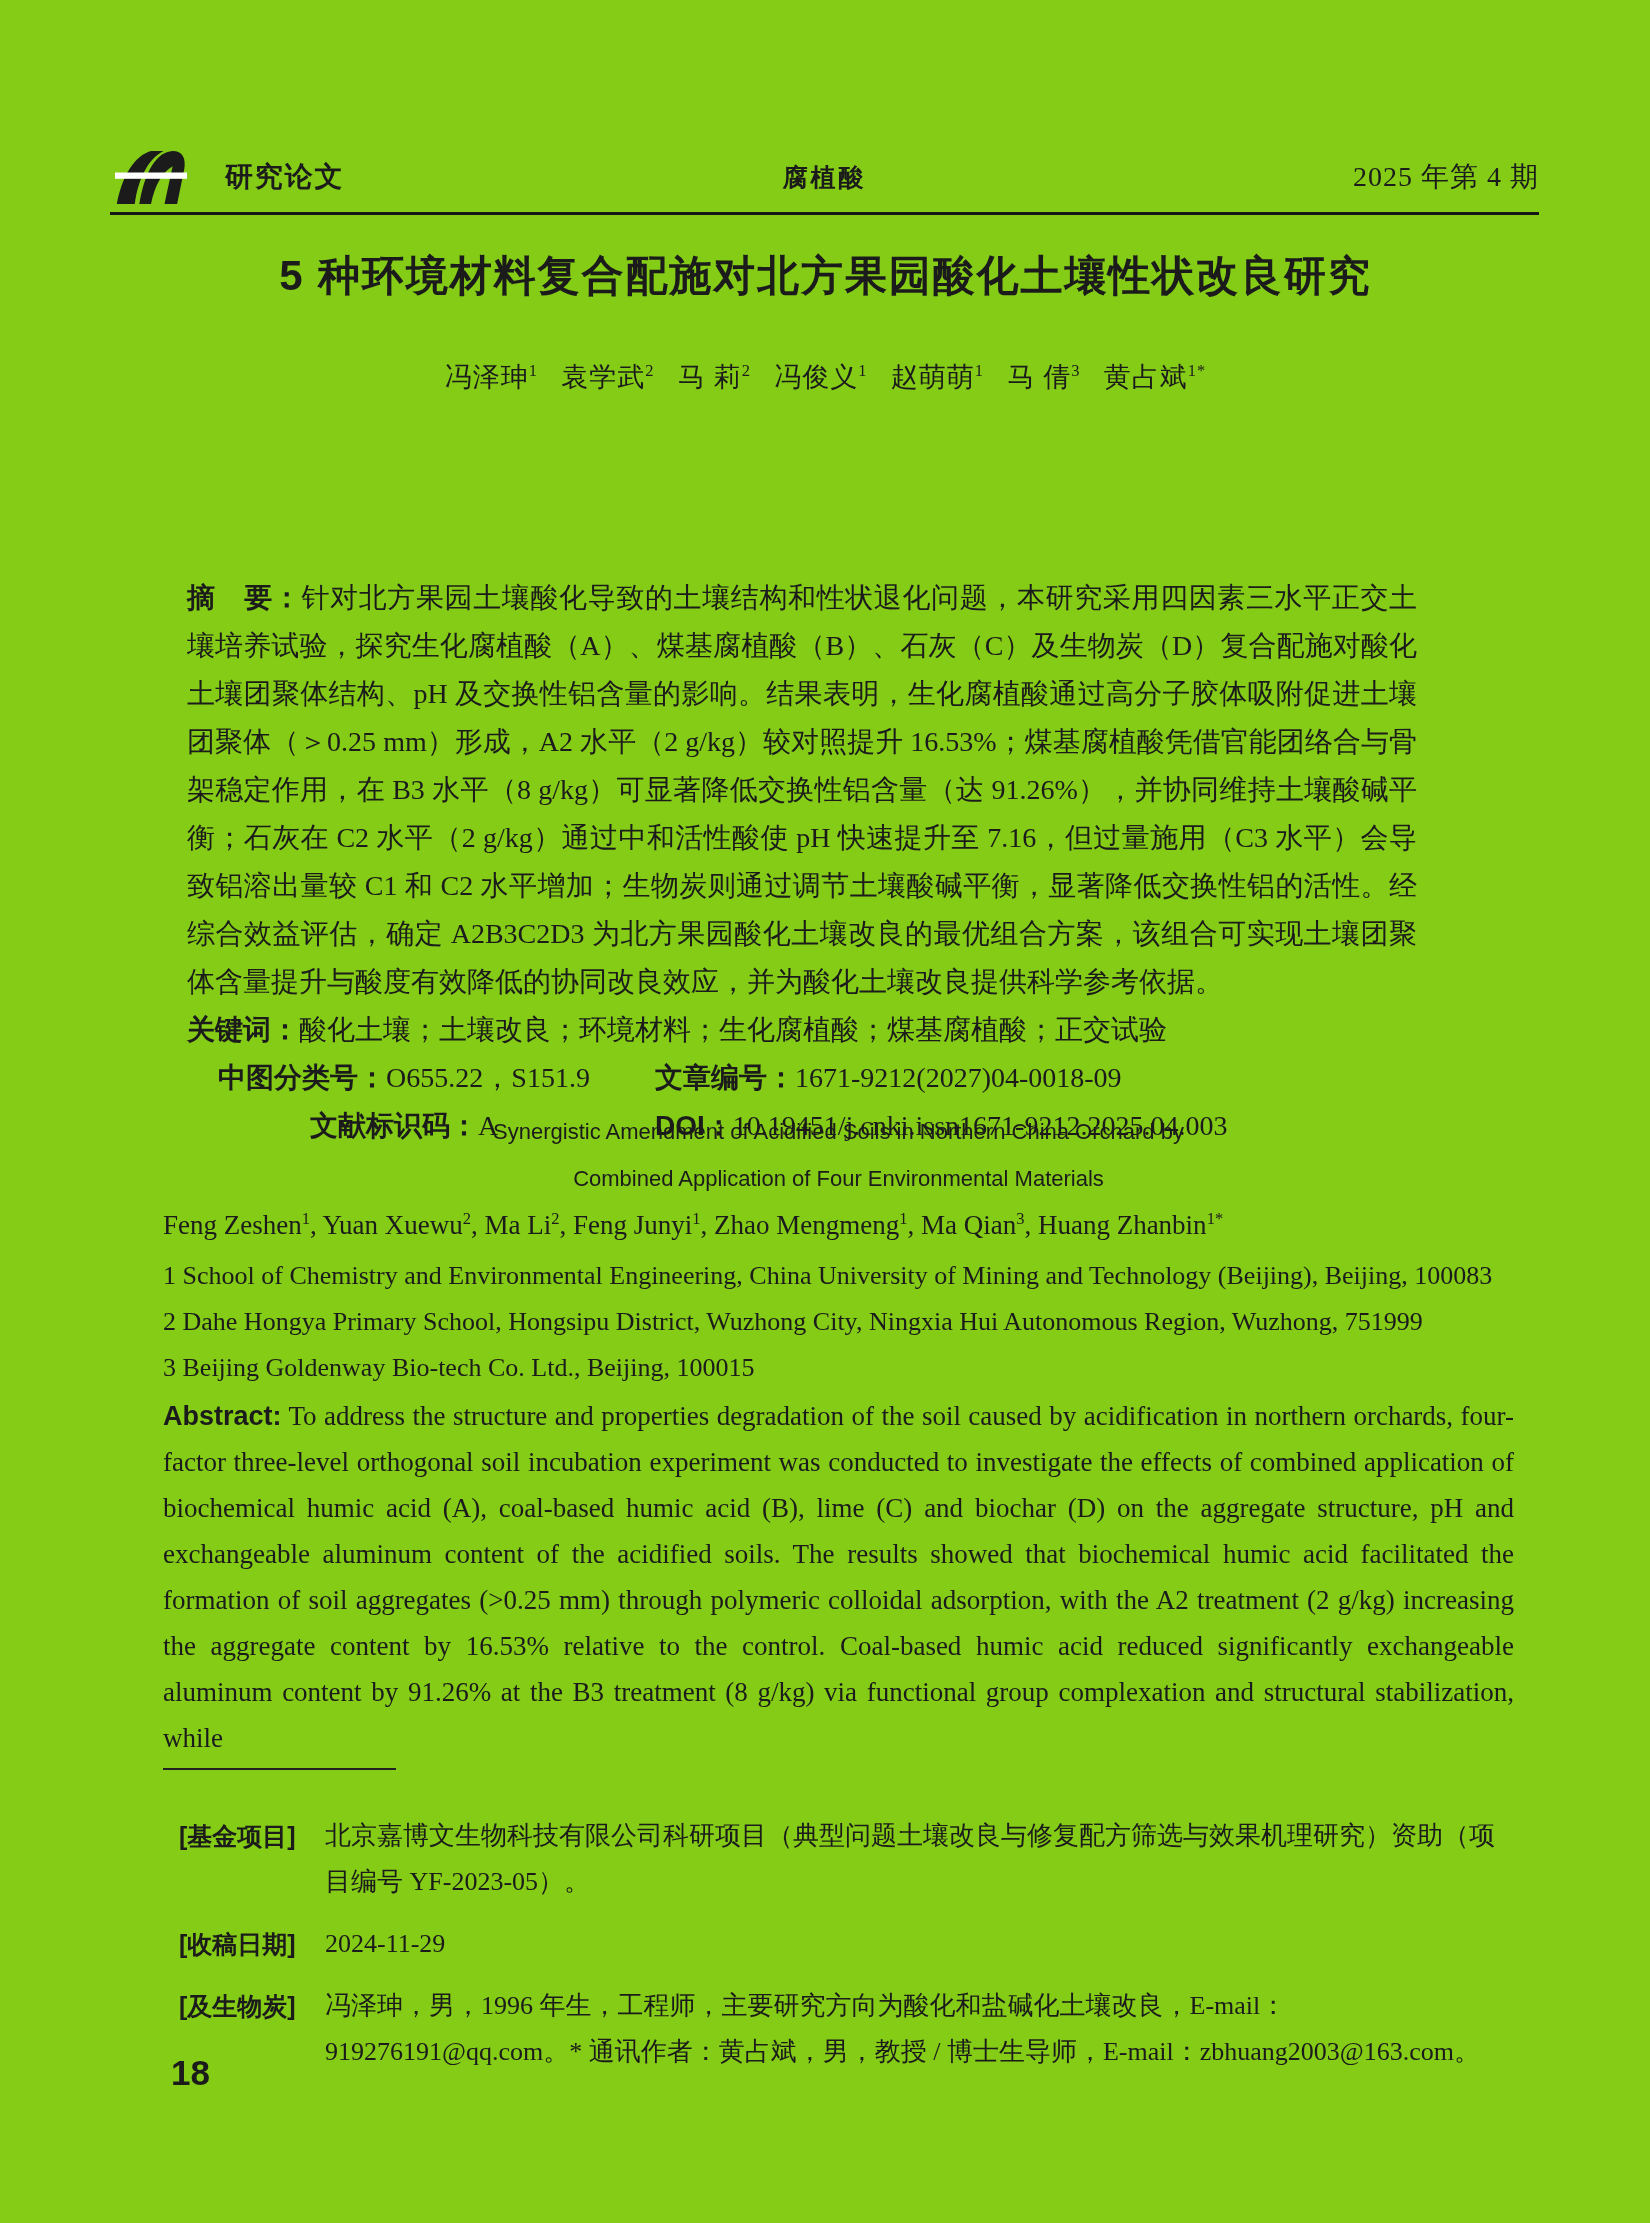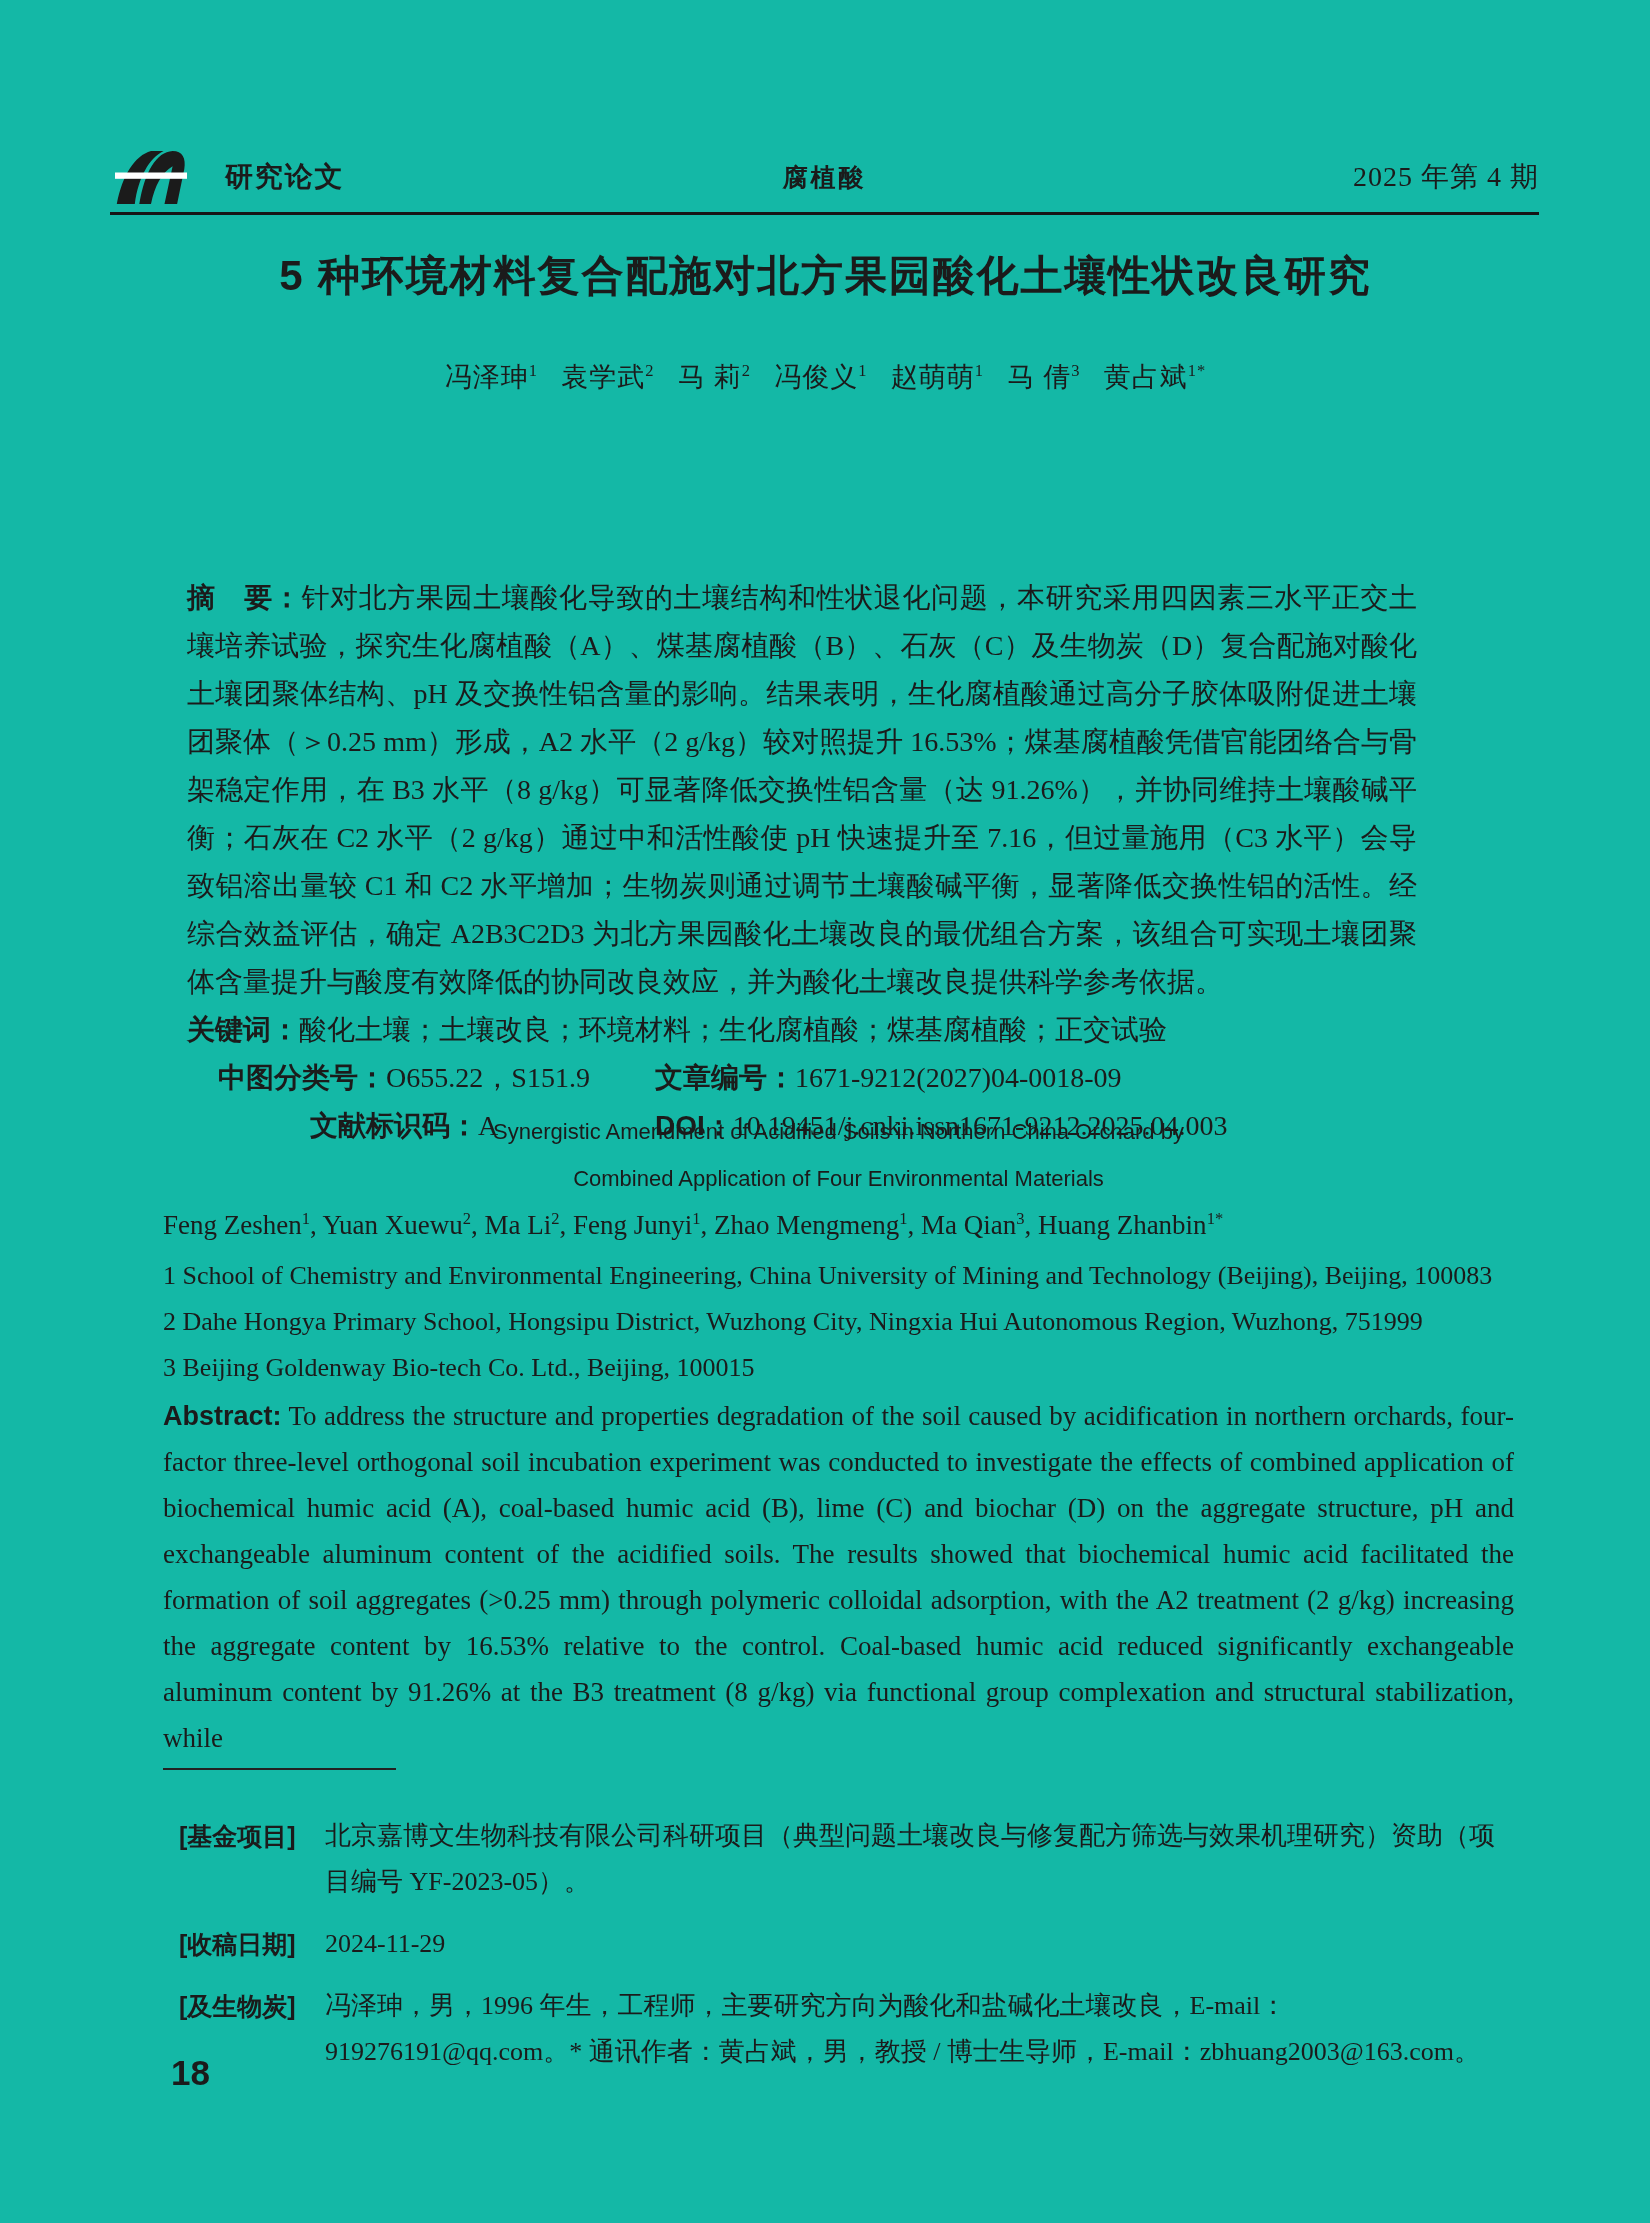--- a/index.html
+++ b/index.html
@@ -1,18 +1,18 @@
 <!DOCTYPE html>
 <html><head>
 <meta charset="utf-8">
 <style>
   html,body{margin:0;padding:0;background:#e8e8e8;}
   .page{
     position:relative;width:1651px;height:2223px;margin:0 auto;
-    background:#14b8a6;color:#1b1b1b;overflow:hidden;
+    background:#84cc16;color:#1b1b1b;overflow:hidden;
     font-family:"Liberation Serif",serif;
   }
   
   .header{
     position:absolute;top:142px;left:110px;width:1429px;height:70px;
     border-bottom:3.9px solid #161616;display:flex;align-items:center;
   }
   .logo{width:78px;height:54px;margin-left:1.9px;flex:0 0 auto;}
   .header-section{
     font-family:"Liberation Sans",sans-serif;font-weight:bold;

